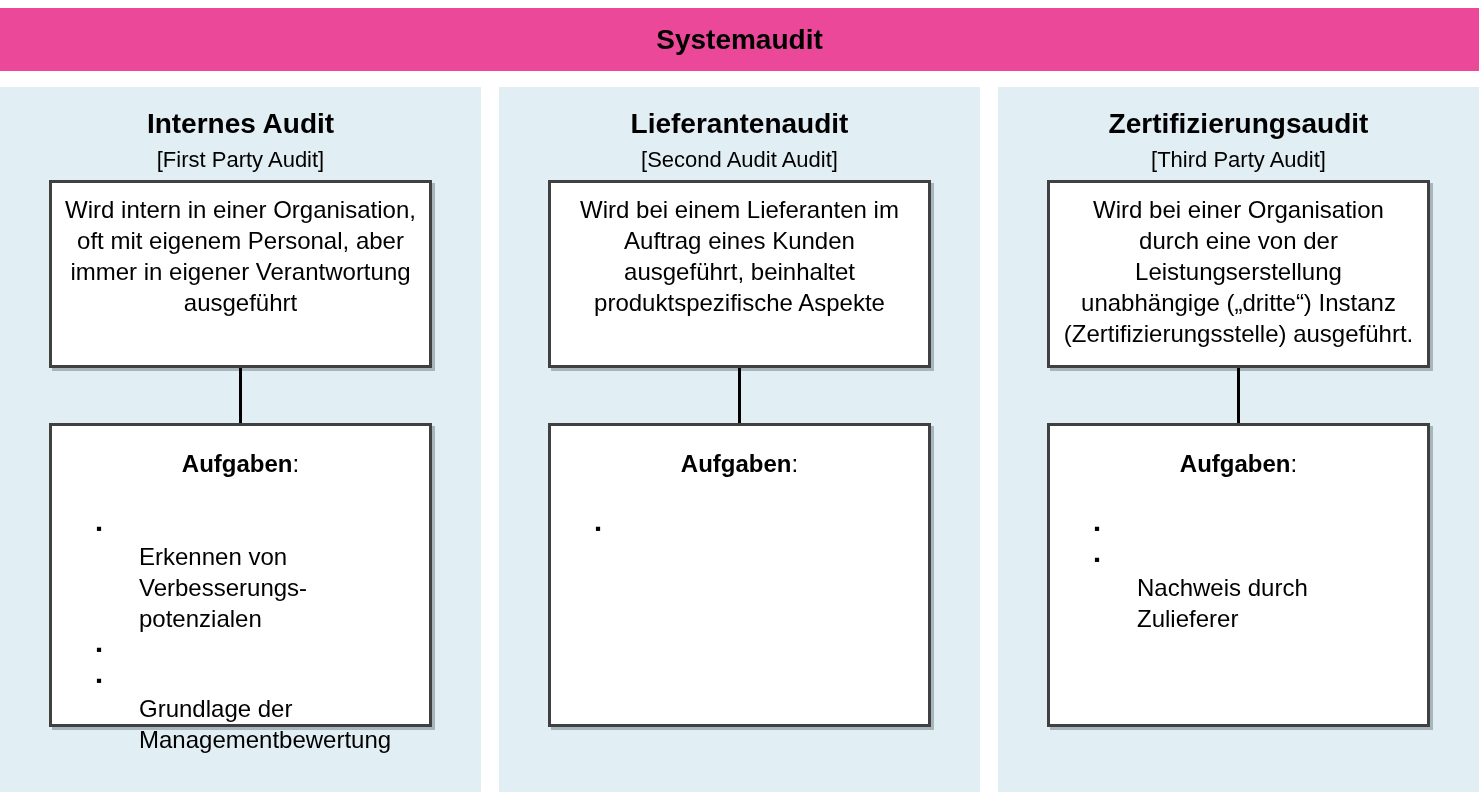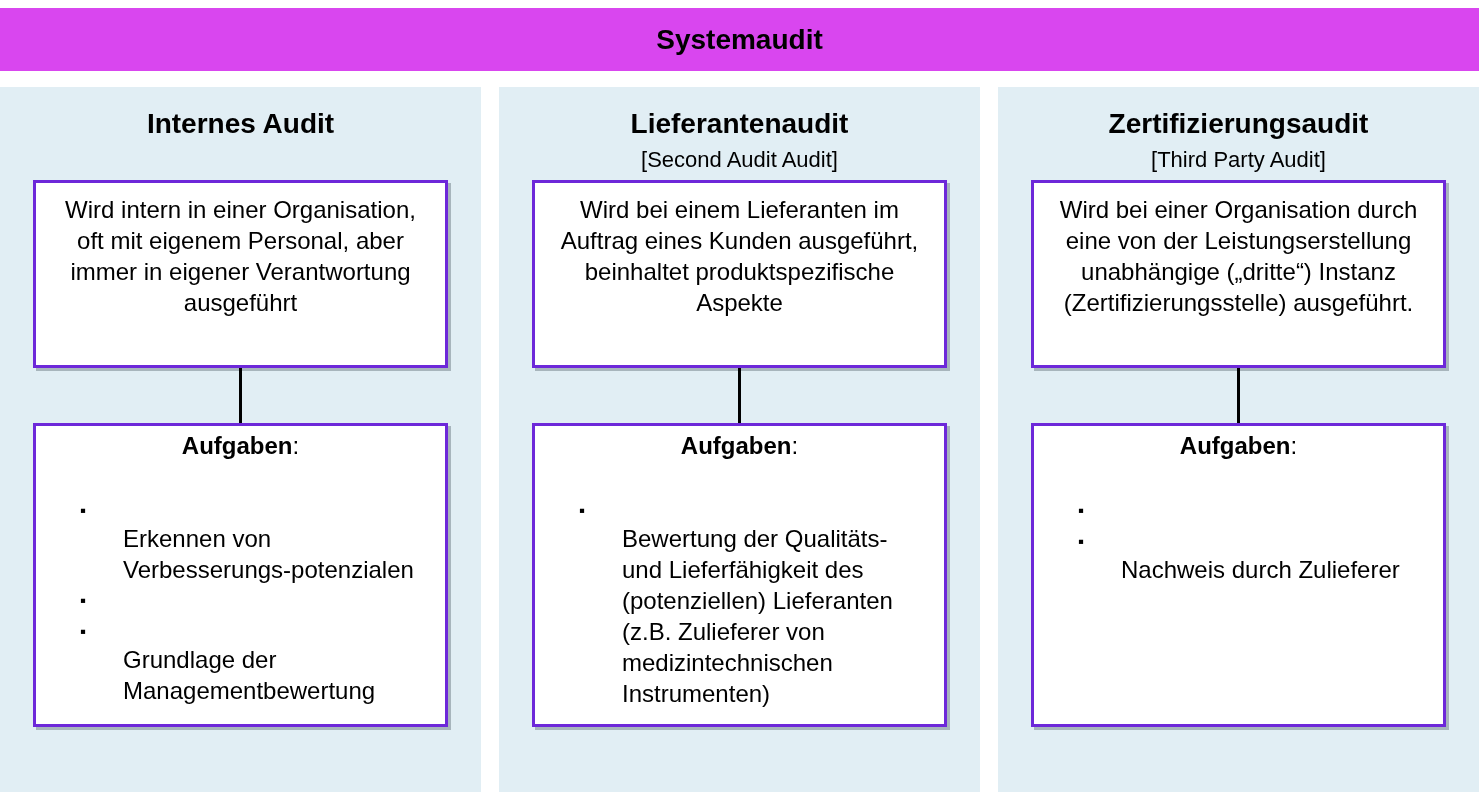--- a/index.html
+++ b/index.html
@@ -7,21 +7,21 @@
   body {
     width: 1479px;
     height: 792px;
     font-family: "Liberation Sans", "DejaVu Sans", sans-serif;
     color: #000;
     overflow: hidden;
   }
   .banner {
     margin-top: 8px;
     height: 63px;
-    background: #d946ef;
+    background: #ec4899;
     display: flex;
     align-items: center;
     justify-content: center;
   }
   .banner-title {
     font-size: 28px;
     font-weight: bold;
   }
   .cols {
     margin-top: 16px;
@@ -45,40 +45,40 @@
     font-size: 28px;
     font-weight: bold;
     line-height: 34px;
   }
   .col-subtitle {
     font-size: 22px;
     line-height: 30px;
     margin-top: 4px;
   }
   .white-box {
-    width: 415px;
+    width: 383px;
     background: #ffffff;
-    border: 3px solid #6d28d9;
+    border: 3px solid #404040;
     box-shadow: 3px 3px 0 rgba(120,135,142,0.55);
   }
   .desc-box {
     height: 188px;
     padding: 11px 13px;
     font-size: 24px;
     line-height: 31px;
     text-align: center;
   }
   .connector {
     width: 3px;
     height: 55px;
     background: #000000;
   }
   .tasks-box {
     height: 304px;
-    padding-top: 4px;
+    padding-top: 22px;
   }
   .tasks-heading {
     text-align: center;
     font-size: 24px;
     line-height: 32px;
   }
   .tasks-heading .strong { font-weight: bold; }
   .tasks-list {
     list-style: none;
     margin-top: 33px;
@@ -103,20 +103,21 @@
 
 <header class="banner">
   <div class="banner-title">Systemaudit</div>
 </header>
 
 <main class="cols">
 
   <section class="panel">
     <div class="col-head">
       <div class="col-title">Internes Audit</div>
+      <div class="col-subtitle">[First Party Audit]</div>
     </div>
     <div class="white-box desc-box">
       <div class="desc-text">Wird intern in einer Organisation, oft mit eigenem Personal, aber immer in eigener Verantwortung ausgeführt</div>
     </div>
     <div class="connector"></div>
     <div class="white-box tasks-box">
       <div class="tasks-heading"><span class="strong">Aufgaben</span><span>:</span></div>
       <ul class="tasks-list">
         <li class="task">
           <span class="bullet">▪</span>
@@ -140,21 +141,20 @@
     </div>
     <div class="white-box desc-box">
       <div class="desc-text">Wird bei einem Lieferanten im Auftrag eines Kunden ausgeführt, beinhaltet produktspezifische Aspekte</div>
     </div>
     <div class="connector"></div>
     <div class="white-box tasks-box">
       <div class="tasks-heading"><span class="strong">Aufgaben</span><span>:</span></div>
       <ul class="tasks-list">
         <li class="task">
           <span class="bullet">▪</span>
-          <span class="task-text">Bewertung der Qualitäts- und Lieferfähigkeit des (potenziellen) Lieferanten (z.B. Zulieferer von medizintechnischen Instrumenten)</span>
         </li>
       </ul>
     </div>
   </section>
 
   <section class="panel">
     <div class="col-head">
       <div class="col-title">Zertifizierungsaudit</div>
       <div class="col-subtitle">[Third Party Audit]</div>
     </div>

